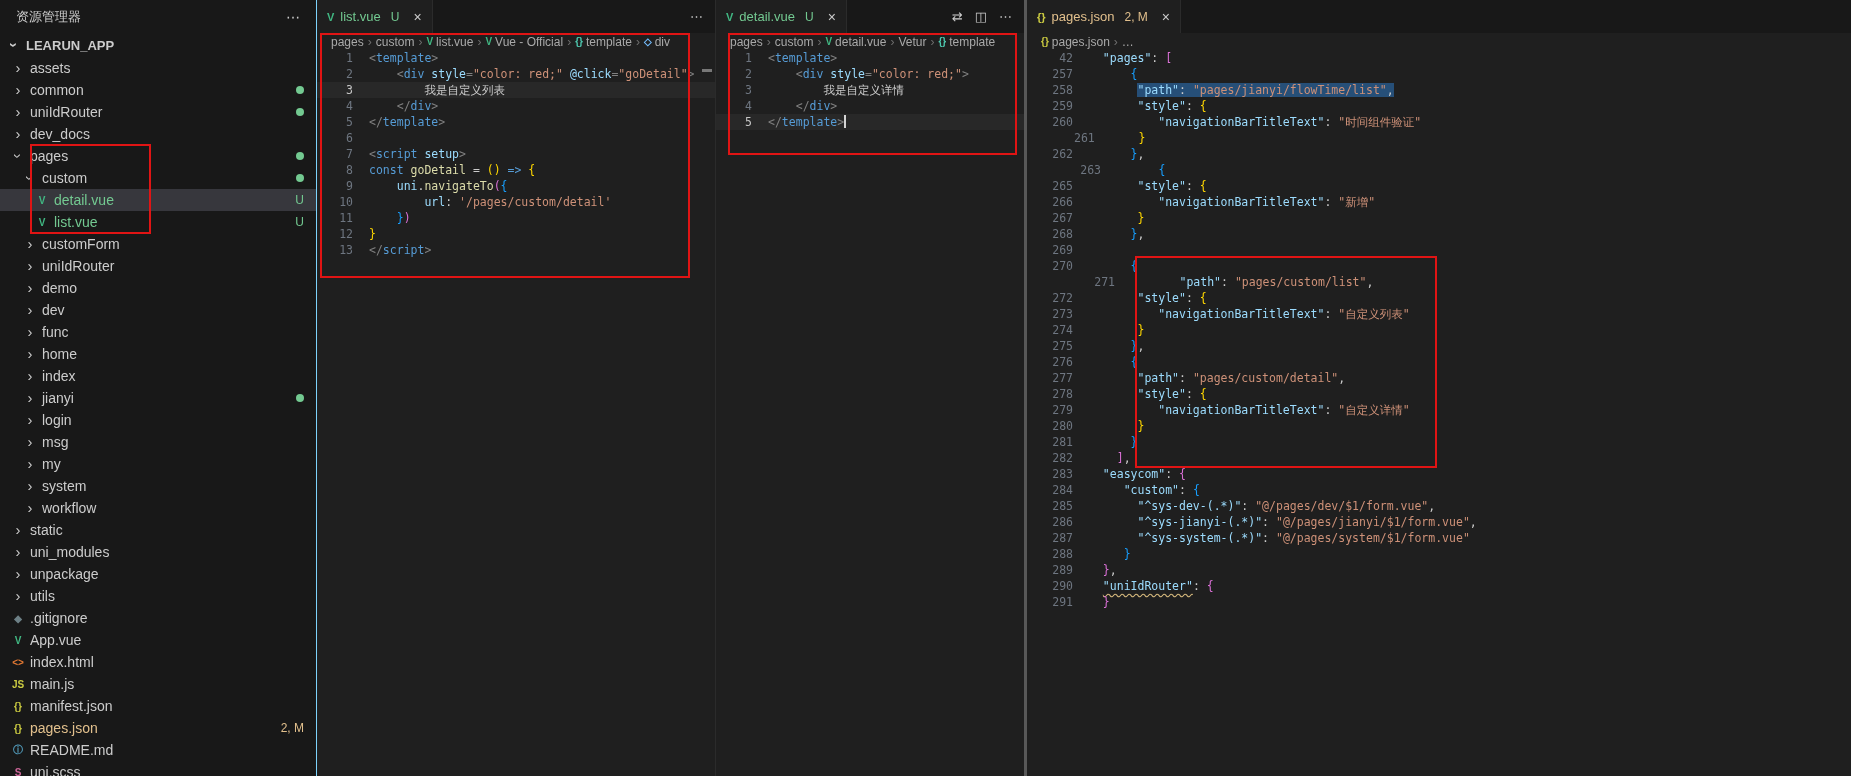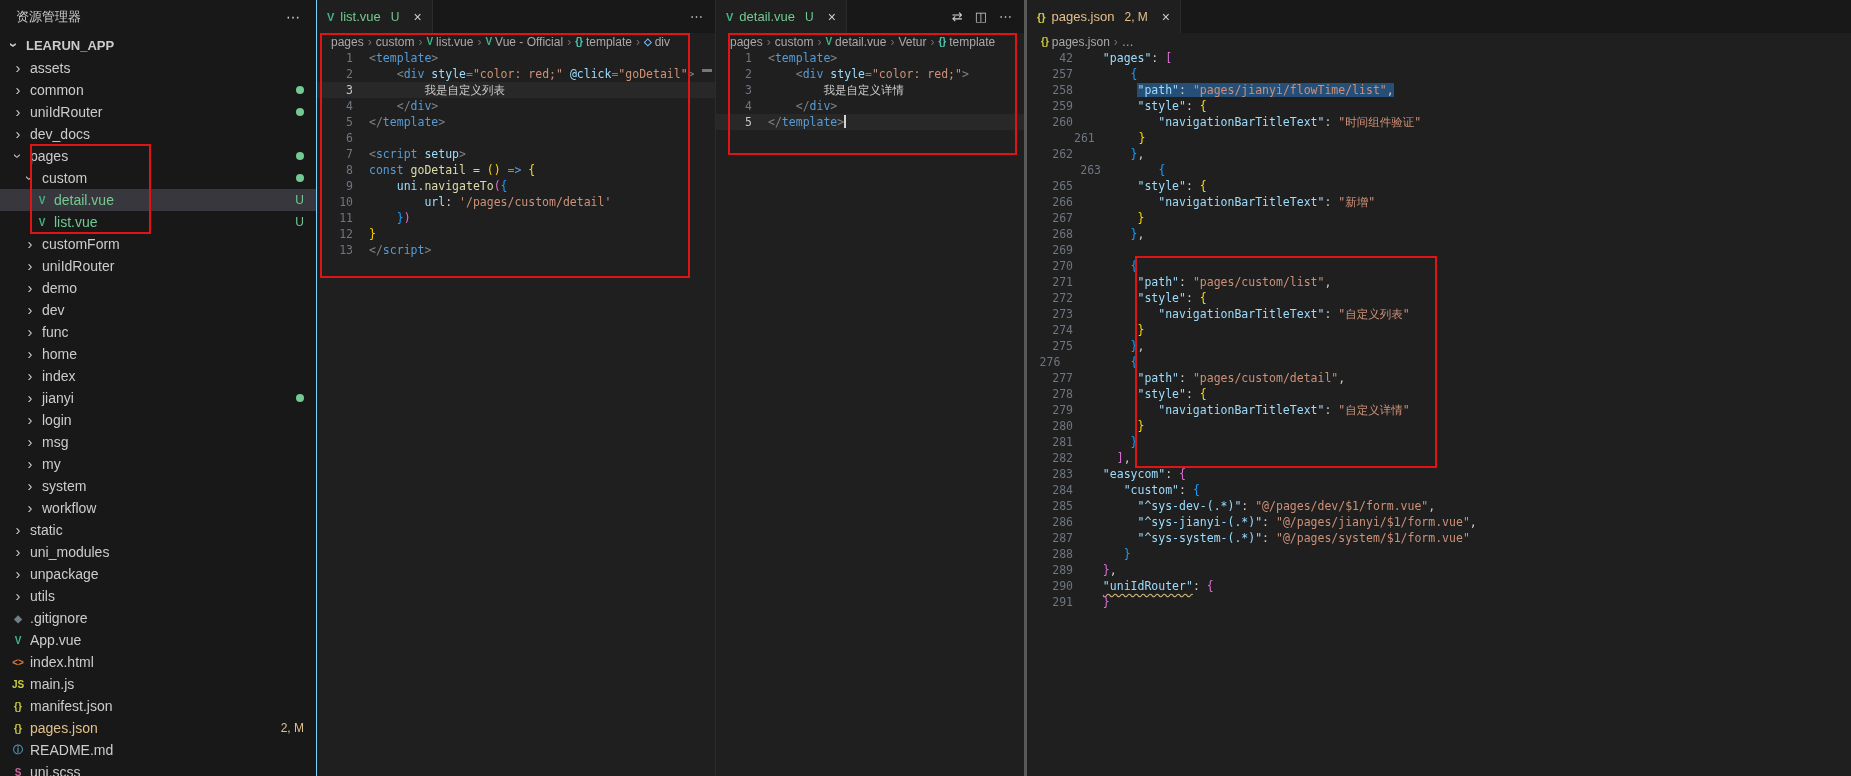--- a/index.html
+++ b/index.html
@@ -355,26 +355,26 @@
           <div class="line"><span class="gutter" style="width: 62px;">260</span><span class="codetext">          <span class="tk-key">"navigationBarTitleText"</span><span class="tk-txt">: </span><span class="tk-str">"时间组件验证"</span></span></div>
           <div class="line"><span class="gutter" style="width: 62px; padding-left: 47px;">261</span><span class="codetext">       <span class="tk-b1">}</span></span></div>
           <div class="line"><span class="gutter" style="width: 62px;">262</span><span class="codetext">      <span class="tk-b3">}</span><span class="tk-txt">,</span></span></div>
           <div class="line"><span class="gutter" style="width: 62px; margin-left: 28px;">263</span><span class="codetext">      <span class="tk-b3">{</span></span></div>
           <div class="line"><span class="gutter" style="width: 62px;">265</span><span class="codetext">       <span class="tk-key">"style"</span><span class="tk-txt">: </span><span class="tk-b1">{</span></span></div>
           <div class="line"><span class="gutter" style="width: 62px;">266</span><span class="codetext">          <span class="tk-key">"navigationBarTitleText"</span><span class="tk-txt">: </span><span class="tk-str">"新增"</span></span></div>
           <div class="line"><span class="gutter" style="width: 62px;">267</span><span class="codetext">       <span class="tk-b1">}</span></span></div>
           <div class="line"><span class="gutter" style="width: 62px;">268</span><span class="codetext">      <span class="tk-b3">}</span><span class="tk-txt">,</span></span></div>
           <div class="line"><span class="gutter" style="width: 62px;">269</span><span class="codetext"></span></div>
           <div class="line"><span class="gutter" style="width: 62px;">270</span><span class="codetext">      <span class="tk-b3">{</span></span></div>
-          <div class="line"><span class="gutter" style="width: 62px;">271</span><span class="codetext">       <span class="tk-key">"path"</span><span class="tk-txt">: </span><span class="tk-str">"pages/custom/list"</span><span class="tk-txt">,</span></span></div>
+          <div class="line"><span class="gutter" style="width: 62px; margin-left: 42px;">271</span><span class="codetext">       <span class="tk-key">"path"</span><span class="tk-txt">: </span><span class="tk-str">"pages/custom/list"</span><span class="tk-txt">,</span></span></div>
           <div class="line"><span class="gutter" style="width: 62px;">272</span><span class="codetext">       <span class="tk-key">"style"</span><span class="tk-txt">: </span><span class="tk-b1">{</span></span></div>
           <div class="line"><span class="gutter" style="width: 62px;">273</span><span class="codetext">          <span class="tk-key">"navigationBarTitleText"</span><span class="tk-txt">: </span><span class="tk-str">"自定义列表"</span></span></div>
           <div class="line"><span class="gutter" style="width: 62px;">274</span><span class="codetext">       <span class="tk-b1">}</span></span></div>
           <div class="line"><span class="gutter" style="width: 62px;">275</span><span class="codetext">      <span class="tk-b3">}</span><span class="tk-txt">,</span></span></div>
-          <div class="line"><span class="gutter" style="width: 62px; text-align: center;">276</span><span class="codetext">      <span class="tk-b3">{</span></span></div>
+          <div class="line"><span class="gutter" style="width: 62px;">276</span><span class="codetext">      <span class="tk-b3">{</span></span></div>
           <div class="line"><span class="gutter" style="width: 62px;">277</span><span class="codetext">       <span class="tk-key">"path"</span><span class="tk-txt">: </span><span class="tk-str">"pages/custom/detail"</span><span class="tk-txt">,</span></span></div>
           <div class="line"><span class="gutter" style="width: 62px;">278</span><span class="codetext">       <span class="tk-key">"style"</span><span class="tk-txt">: </span><span class="tk-b1">{</span></span></div>
           <div class="line"><span class="gutter" style="width: 62px;">279</span><span class="codetext">          <span class="tk-key">"navigationBarTitleText"</span><span class="tk-txt">: </span><span class="tk-str">"自定义详情"</span></span></div>
           <div class="line"><span class="gutter" style="width: 62px;">280</span><span class="codetext">       <span class="tk-b1">}</span></span></div>
           <div class="line"><span class="gutter" style="width: 62px;">281</span><span class="codetext">      <span class="tk-b3">}</span></span></div>
           <div class="line"><span class="gutter" style="width: 62px;">282</span><span class="codetext">    <span class="tk-b2">]</span><span class="tk-txt">,</span></span></div>
           <div class="line"><span class="gutter" style="width: 62px;">283</span><span class="codetext">  <span class="tk-key">"easycom"</span><span class="tk-txt">: </span><span class="tk-b2">{</span></span></div>
           <div class="line"><span class="gutter" style="width: 62px;">284</span><span class="codetext">     <span class="tk-key">"custom"</span><span class="tk-txt">: </span><span class="tk-b3">{</span></span></div>
           <div class="line"><span class="gutter" style="width: 62px;">285</span><span class="codetext">       <span class="tk-key">"^sys-dev-(.*)"</span><span class="tk-txt">: </span><span class="tk-str">"@/pages/dev/$1/form.vue"</span><span class="tk-txt">,</span></span></div>
           <div class="line"><span class="gutter" style="width: 62px;">286</span><span class="codetext">       <span class="tk-key">"^sys-jianyi-(.*)"</span><span class="tk-txt">: </span><span class="tk-str">"@/pages/jianyi/$1/form.vue"</span><span class="tk-txt">,</span></span></div>

